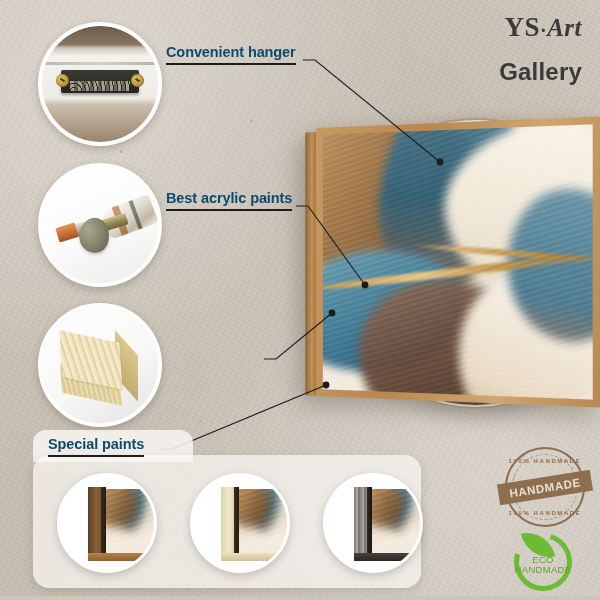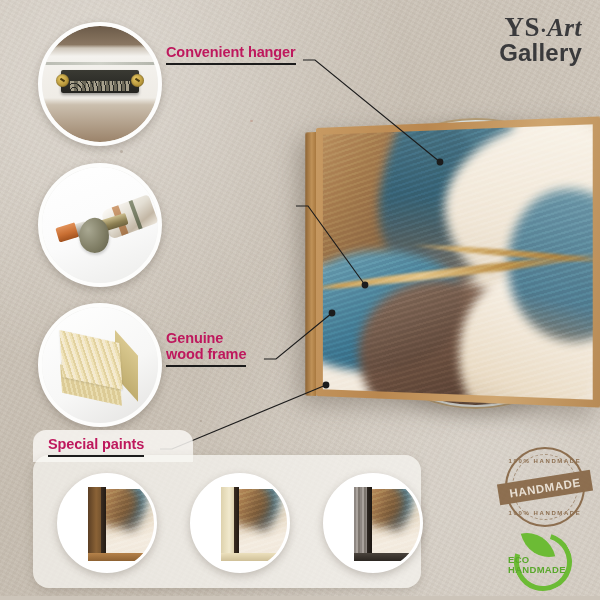--- a/index.html
+++ b/index.html
@@ -22,21 +22,21 @@
       repeating-linear-gradient(27deg, rgba(255,255,255,.035) 0 2px, rgba(120,105,90,.035) 2px 4px),
       repeating-linear-gradient(-63deg, rgba(255,255,255,.03) 0 3px, rgba(120,105,90,.03) 3px 6px);
   }
   .speck{position:absolute;border-radius:50%;pointer-events:none;}
 
   
   .logo{position:absolute;right:18px;top:14px;text-align:right;color:#3a3a3c;line-height:1;}
   .logo .l1{font-family:"Liberation Serif", serif;font-weight:700;font-size:27px;letter-spacing:.5px;white-space:nowrap;}
   .logo .l1 .art{font-style:italic;font-size:25px;font-family:"Liberation Serif", serif;}
   .logo .l1 .dot{font-size:20px;vertical-align:middle;}
-  .logo .l2{font-weight:700;font-size:24px;margin-top:0;letter-spacing:.2px;}
+  .logo .l2{font-weight:700;font-size:24px;margin-top:19px;letter-spacing:.2px;}
 
   
   .bubble{
     position:absolute;border-radius:50%;overflow:hidden;
     border:4px solid #fdfdfc;
     box-shadow:0 3px 9px rgba(70,58,45,.28);
     background:#f2f2f0;
   }
   .bubble .inner{position:absolute;inset:0;overflow:hidden;border-radius:50%;}
 
@@ -72,21 +72,21 @@
   .wood-bg{position:absolute;inset:0;background:linear-gradient(150deg,#ffffff 0%,#f7f7f6 58%,#e3e2e0 100%);}
   .wood-top{position:absolute;left:16%;top:26%;width:52%;height:40%;transform:skewY(16deg) rotate(-4deg);
     background:repeating-linear-gradient(74deg,#efe2b6 0 2px,#e2d2a0 2px 4px,#f4ead0 4px 7px);
     box-shadow:0 1px 2px rgba(0,0,0,.12);}
   .wood-side{position:absolute;left:63%;top:31%;width:20%;height:40%;transform:skewY(48deg);
     background:linear-gradient(#d9c88f,#c0ad6f);}
   .wood-front{position:absolute;left:16%;top:55%;width:52%;height:24%;transform:skewY(16deg) rotate(-4deg);
     background:repeating-linear-gradient(80deg,#e9dcae 0 2px,#dccb96 2px 5px);}
 
   
-  .label{position:absolute;color:#be185d;font-size:14.5px;font-weight:600;letter-spacing:-.1px;line-height:1.12;}
+  .label{position:absolute;color:#0c4a6e;font-size:14.5px;font-weight:600;letter-spacing:-.1px;line-height:1.12;}
   .label .bar{display:block;height:1.6px;background:#1c1c1c;margin-top:3px;}
 
   
   .leader{position:absolute;left:0;top:0;width:600px;height:600px;pointer-events:none;}
 
   
   .round-canvas{
     position:absolute;left:330px;top:118px;width:287px;height:287px;border-radius:50%;
     background:linear-gradient(150deg,#dfe9ea 0%,#eef3f2 40%,#e2e8e6 100%);
     border:2.5px solid #b8a078;
@@ -192,22 +192,22 @@
   .hm-arc{position:absolute;left:0;right:0;text-align:center;font-size:6px;font-weight:700;letter-spacing:1.6px;}
   .hm-arc.top{top:9px;} .hm-arc.bot{bottom:9px;}
 
   .stamp-eco{
     position:absolute;left:508px;top:527px;width:70px;height:70px;
   }
   .eco-ring{position:absolute;inset:6px;border-radius:50%;border:5px solid #6cbb35;
     border-top-color:transparent;transform:rotate(-28deg);}
   .eco-leaf{position:absolute;left:16px;top:3px;width:28px;height:30px;
     background:#6cbb35;border-radius:0 100% 0 100%;transform:rotate(-14deg);}
-  .eco-txt{position:absolute;left:0;right:0;top:28px;color:#5aa82c;
-    font-size:9.5px;font-weight:700;line-height:1.05;letter-spacing:.3px;}
+  .eco-txt{position:absolute;left:0;right:0;top:28px;text-align:center;color:#5aa82c;
+    font-size:9.5px;font-weight:400;line-height:1.05;letter-spacing:.3px;}
 </style>
 </head>
 <body>
 
 <div id="stage">
 
   <div class="bg"></div>
   <div class="speck" style="left:120px;top:150px;width:3px;height:3px;background:rgba(120,100,80,.25);"></div>
   <div class="speck" style="left:470px;top:300px;width:2.5px;height:2.5px;background:rgba(120,100,80,.22);"></div>
   <div class="speck" style="left:250px;top:120px;width:3px;height:2px;background:rgba(165,90,70,.30);"></div>
@@ -291,35 +291,31 @@
         <div class="band"></div>
         <div class="band2"></div>
       </div>
       <div class="brush-handle"></div>
       <div class="brush-ferrule"></div>
       <div class="brush-bristles"></div>
       <div class="blob"></div>
     </div>
   </div>
   <div class="label" style="left:166px;top:190px;">
+    <span>Best acrylic paints</span>
     <span class="bar"></span>
   </div>
 
   <div class="bubble" style="left:38px;top:303px;width:116px;height:116px;">
     <div class="inner">
       <div class="wood-bg"></div>
       <div class="wood-front"></div>
       <div class="wood-side"></div>
       <div class="wood-top"></div>
     </div>
-  </div>
-  <div class="label" style="left:166px;top:330px;">
-    <span>Genuine</span><br>
-    <span>wood frame</span>
-    <span class="bar"></span>
   </div>
 
   <div class="sf-tab"></div>
   <div class="sf-panel"></div>
   <div class="label sf-label">
     <span>Special paints</span>
     <span class="bar"></span>
   </div>
 
   <div class="swatch" style="left:57px;">

